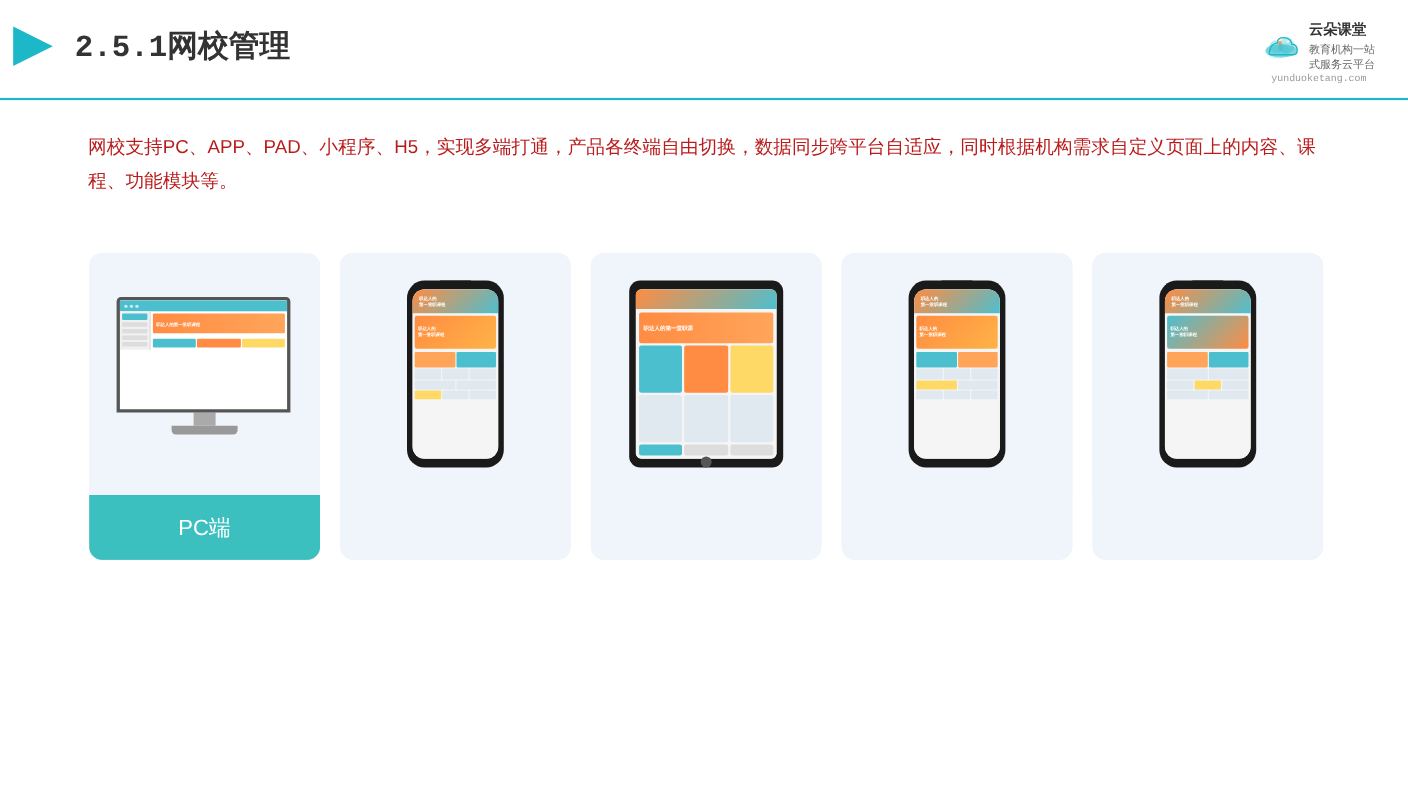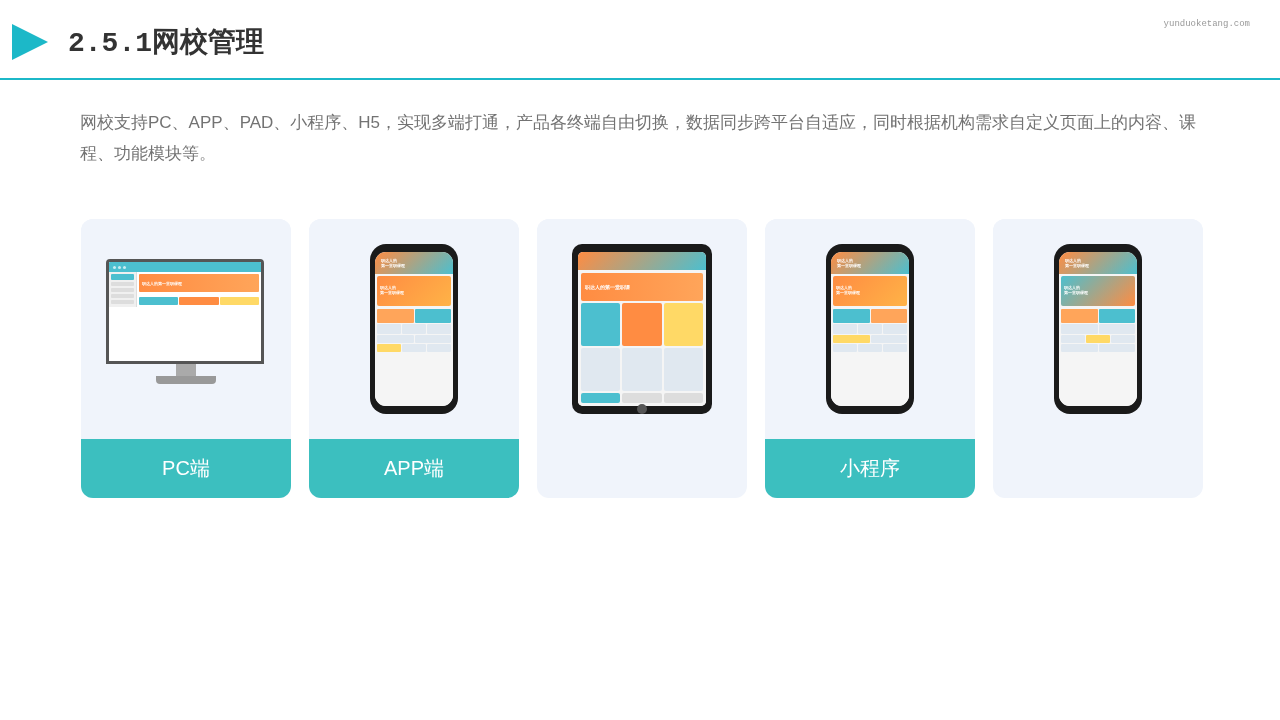--- a/index.html
+++ b/index.html
@@ -59,21 +59,21 @@
     .logo-url {
       font-size: 9px;
       color: #999;
       margin-top: 1px;
     }
 
     
     .description {
       padding: 28px 80px 10px 80px;
       font-size: 17px;
-      color: #737373;
+      color: #b91c1c;
       line-height: 1.8;
     }
 
     
     .cards-container {
       display: flex;
       justify-content: center;
       gap: 18px;
       padding: 30px 60px 0 64px;
       margin-top: 10px;
@@ -265,20 +265,39 @@
 
 <div class="header">
   <div class="header-left">
 
     <svg class="play-icon" viewBox="0 0 48 48" fill="none">
       <polygon points="8,6 44,24 8,42" fill="#1cb8c8"></polygon>
     </svg>
     <span class="page-title">2.5.1网校管理</span>
   </div>
   <div class="logo-area">
+    <div class="logo-cloud">
+
+      <svg class="cloud-svg" viewBox="0 0 60 42" fill="none">
+        <ellipse cx="22" cy="28" rx="18" ry="12" fill="#1cb8c8" opacity="0.15"></ellipse>
+        <ellipse cx="38" cy="26" rx="16" ry="11" fill="#1cb8c8" opacity="0.15"></ellipse>
+        <circle cx="20" cy="22" r="10" fill="#1cb8c8" opacity="0.3"></circle>
+        <circle cx="36" cy="20" r="12" fill="#1cb8c8" opacity="0.3"></circle>
+        <ellipse cx="28" cy="28" rx="24" ry="10" fill="#1cb8c8" opacity="0.5"></ellipse>
+
+        <path d="M10 32 Q10 18 22 16 Q22 8 32 8 Q42 8 44 18 Q52 18 52 28 Q52 34 46 34 L14 34 Q10 34 10 32Z" fill="none" stroke="#1cb8c8" stroke-width="2"></path>
+
+        <circle cx="26" cy="16" r="3" fill="#ff8c42" opacity="0.8"></circle>
+        <circle cx="38" cy="14" r="2" fill="#fff" opacity="0.6"></circle>
+      </svg>
+      <div>
+        <div class="logo-text">云朵课堂</div>
+        <div class="logo-sub">教育机构一站<br>式服务云平台</div>
+      </div>
+    </div>
     <div class="logo-url">yunduoketang.com</div>
   </div>
 </div>
 
 <div class="description">
   <p>网校支持PC、APP、PAD、小程序、H5，实现多端打通，产品各终端自由切换，数据同步跨平台自适应，同时根据机构需求自定义页面上的内容、课程、功能模块等。</p>
 </div>
 
 <div class="cards-container">
 
@@ -359,21 +378,20 @@
             </div>
             <div class="phone-row">
               <div class="phone-cell" style="height:8px; background:#ffd966;"></div>
               <div class="phone-cell" style="height:8px;"></div>
               <div class="phone-cell" style="height:8px;"></div>
             </div>
           </div>
         </div>
       </div>
     </div>
-    <div class="card-label">APP端</div>
   </div>
 
   <div class="card">
     <div class="card-image-area">
       <div class="tablet-mockup">
         <div class="tablet-screen">
           <div class="tablet-screen-header"></div>
           <div style="flex:1; background:#f5f5f5; padding:3px; display:flex; flex-direction:column; gap:2px;">
             <div style="height:28px; background:linear-gradient(90deg,#ff8c42,#ffa55a); border-radius:2px; display:flex; align-items:center; padding:0 4px;">
               <span style="font-size:5px; color:#fff; font-weight:bold;">职达人的第一堂职课</span>
@@ -428,21 +446,20 @@
             </div>
             <div class="phone-row">
               <div class="phone-cell" style="height:8px;"></div>
               <div class="phone-cell" style="height:8px;"></div>
               <div class="phone-cell" style="height:8px;"></div>
             </div>
           </div>
         </div>
       </div>
     </div>
-    <div class="card-label">小程序</div>
   </div>
 
   <div class="card">
     <div class="card-image-area">
       <div class="phone-mockup">
         <div class="phone-notch"></div>
         <div class="phone-screen">
           <div class="phone-screen-header">
             <div style="display:flex; flex-direction:column; padding:2px;">
               <span style="font-size:4px; color:#fff; font-weight:bold;">职达人的</span>

